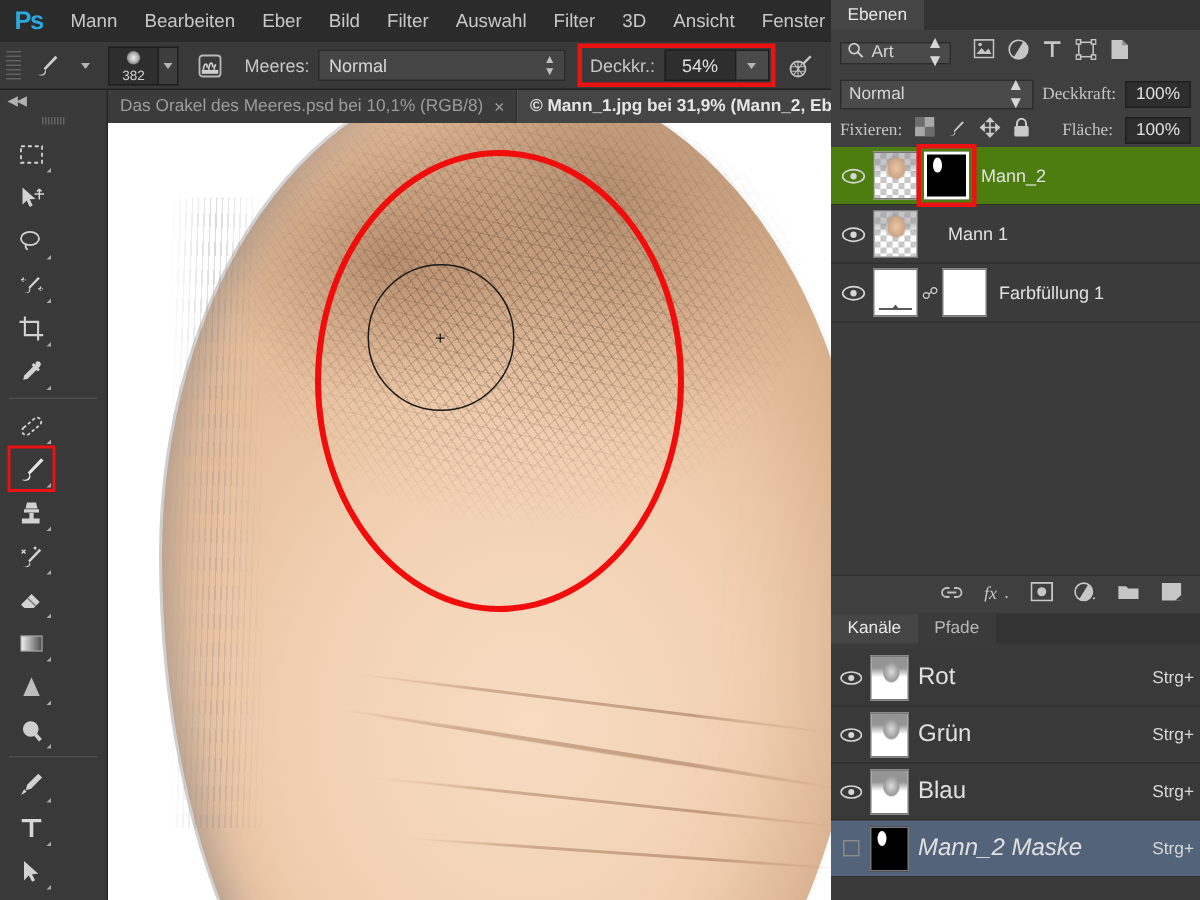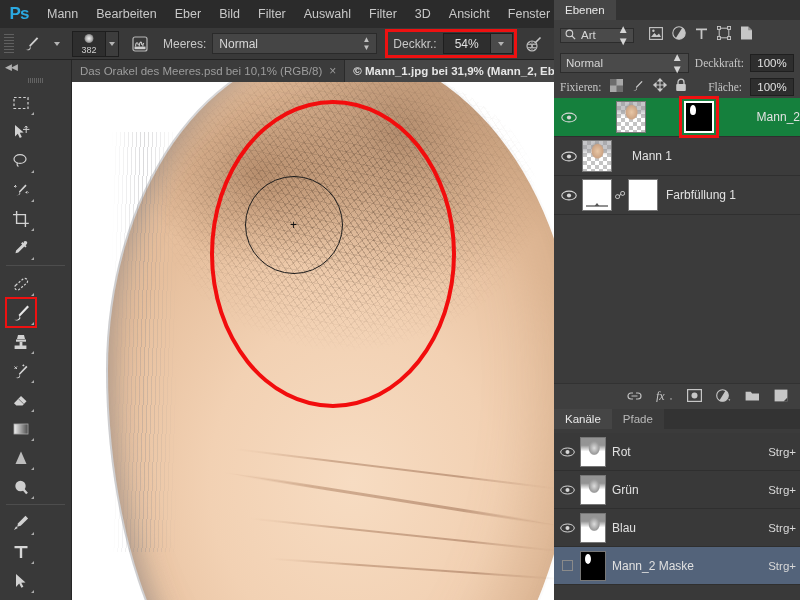--- a/index.html
+++ b/index.html
@@ -174,21 +174,21 @@
   }
   .lockrow { height:22px; display:flex; align-items:center; padding:0 6px; gap:8px; background:#3f3f3f; }
   .small-lbl { color:#c6c6c6; font-size:11.5px; white-space:nowrap;font-family:Liberation Serif, serif; }
   .pct-box { height:18px; min-width:44px; background:#2e2e2e; border:1px solid #1f1f1f; color:#e2e2e2;
     font-size:11.5px; display:flex;align-items:center;justify-content:center;}
   .layer-list { background:#3b3b3b; }
   .layer-row {
     height:39px; display:flex; align-items:center; border-bottom:1px solid #2f2f2f;
     padding-left:2px; position:relative;
   }
-  .layer-row.selected { background:#15803d;justify-content:space-between; }
+  .layer-row.selected { background:#4d7c0f; }
   .eye-cell { width:26px; display:flex; align-items:center; justify-content:center; }
   .thumb {
     width:30px;height:32px;border:1px solid #777; margin-right:4px; position:relative; overflow:hidden;
     background-color:#fff;
     background-image:
       linear-gradient(45deg,#c4c4c4 25%,transparent 25%,transparent 75%,#c4c4c4 75%),
       linear-gradient(45deg,#c4c4c4 25%,transparent 25%,transparent 75%,#c4c4c4 75%);
     background-size:8px 8px; background-position:0 0,4px 4px;
   }
   .thumb-face {
@@ -213,22 +213,22 @@
   .chan-row.selected { background:#53637a; }
   .chan-thumb { width:26px;height:30px;border:1px solid #777; margin-right:6px; overflow:hidden; position:relative; background:#fff; }
   .chan-thumb .gray {
     position:absolute; inset:0;
     background:
       radial-gradient(ellipse 8px 10px at 55% 36%, #dcdcdc 0%, #9a9a9a 62%, rgba(0,0,0,0) 74%),
       linear-gradient(180deg, rgba(60,60,60,0.55) 0 26%, rgba(255,255,255,0) 48%);
   }
   .chan-thumb.maskthumb { background:#000; }
   .chan-thumb.maskthumb .blob { position:absolute;left:4px;top:2px;width:6px;height:10px;background:#fff;border-radius:50%; }
-  .chan-name { color:#e0e0e0; font-size:12px; flex:1; }
-  .chan-name.italic { }
+  .chan-name { color:#e0e0e0; font-size:16px; flex:1; }
+  .chan-name.italic { font-style:italic; }
   .chan-key { color:#d8d8d8; font-size:11.5px; padding-right:4px; }
   .eyebox { width:11px;height:11px;border:1px solid #8a8a8a; }
 </style>
 </head>
 <body>
 
 <div id="app">
 
   <div class="menubar">
     <div class="ps-logo">Ps</div>

